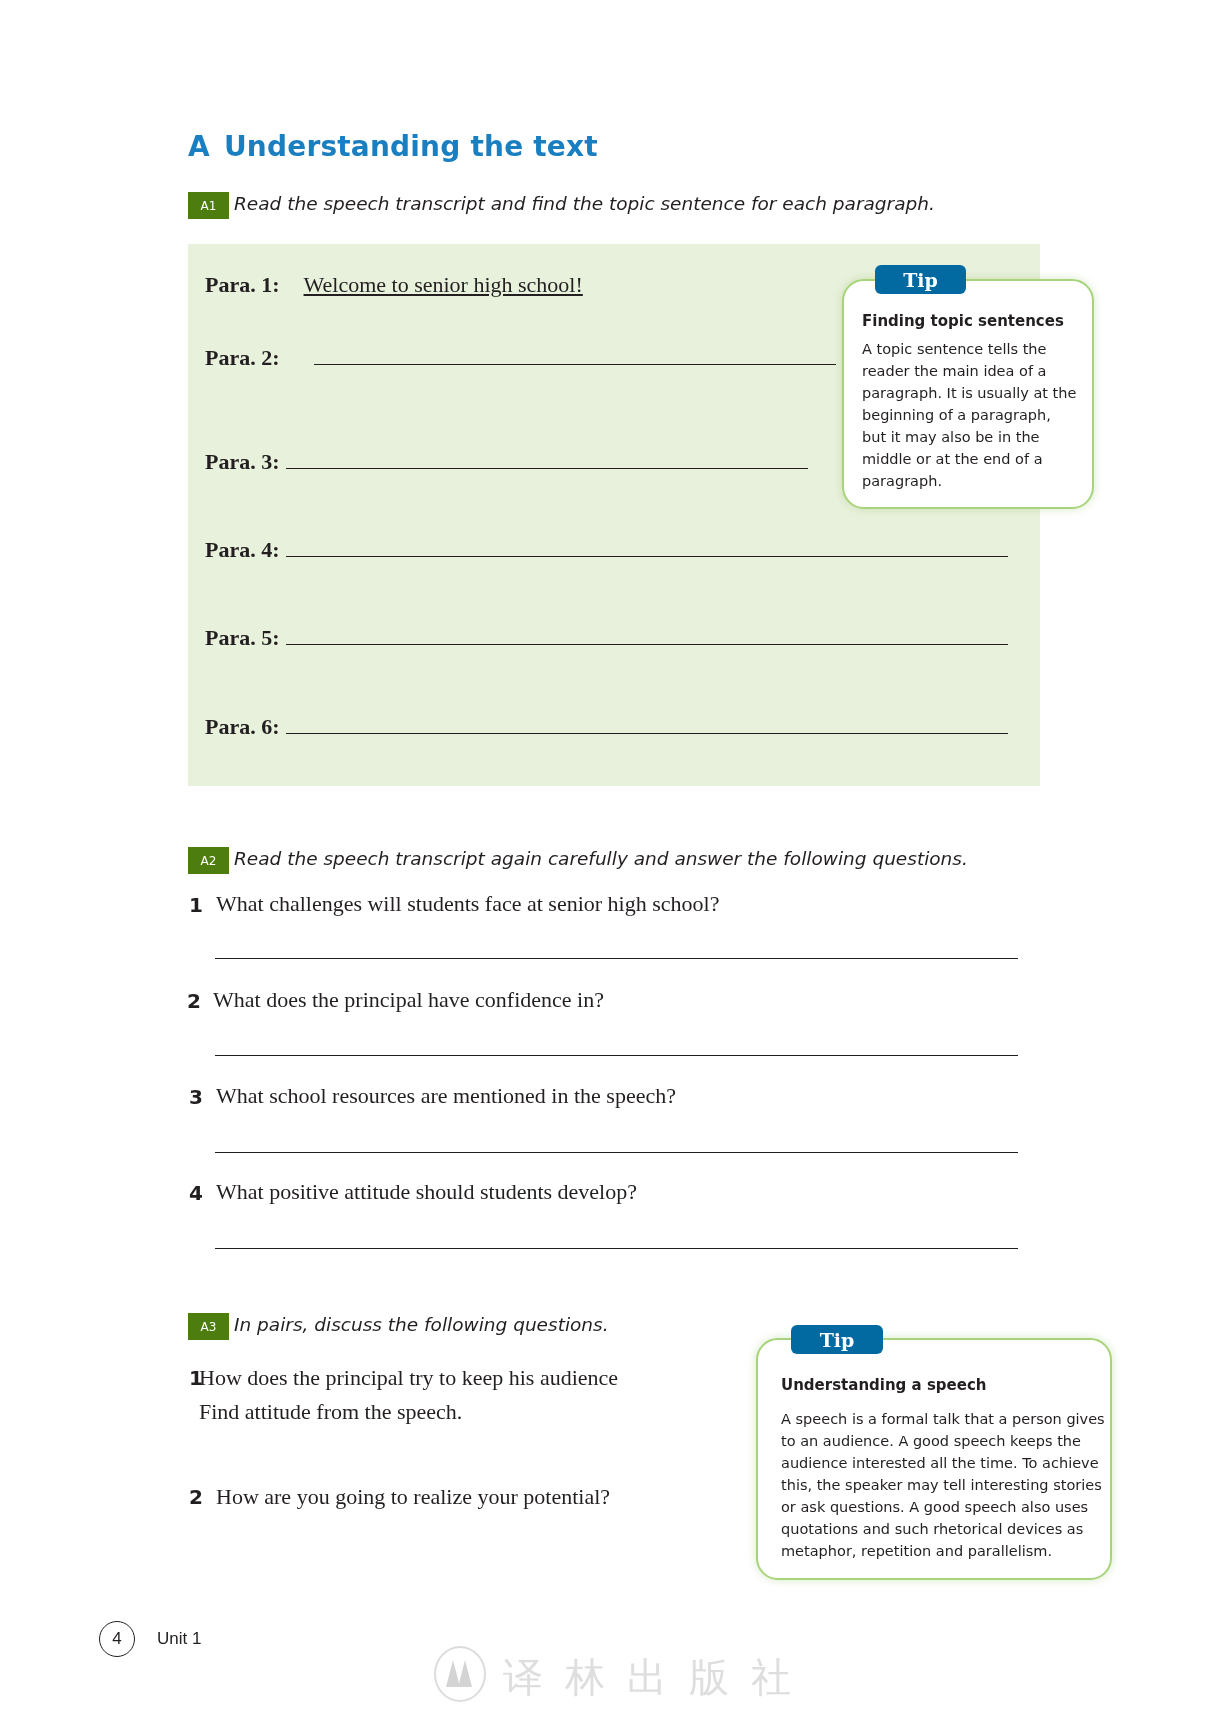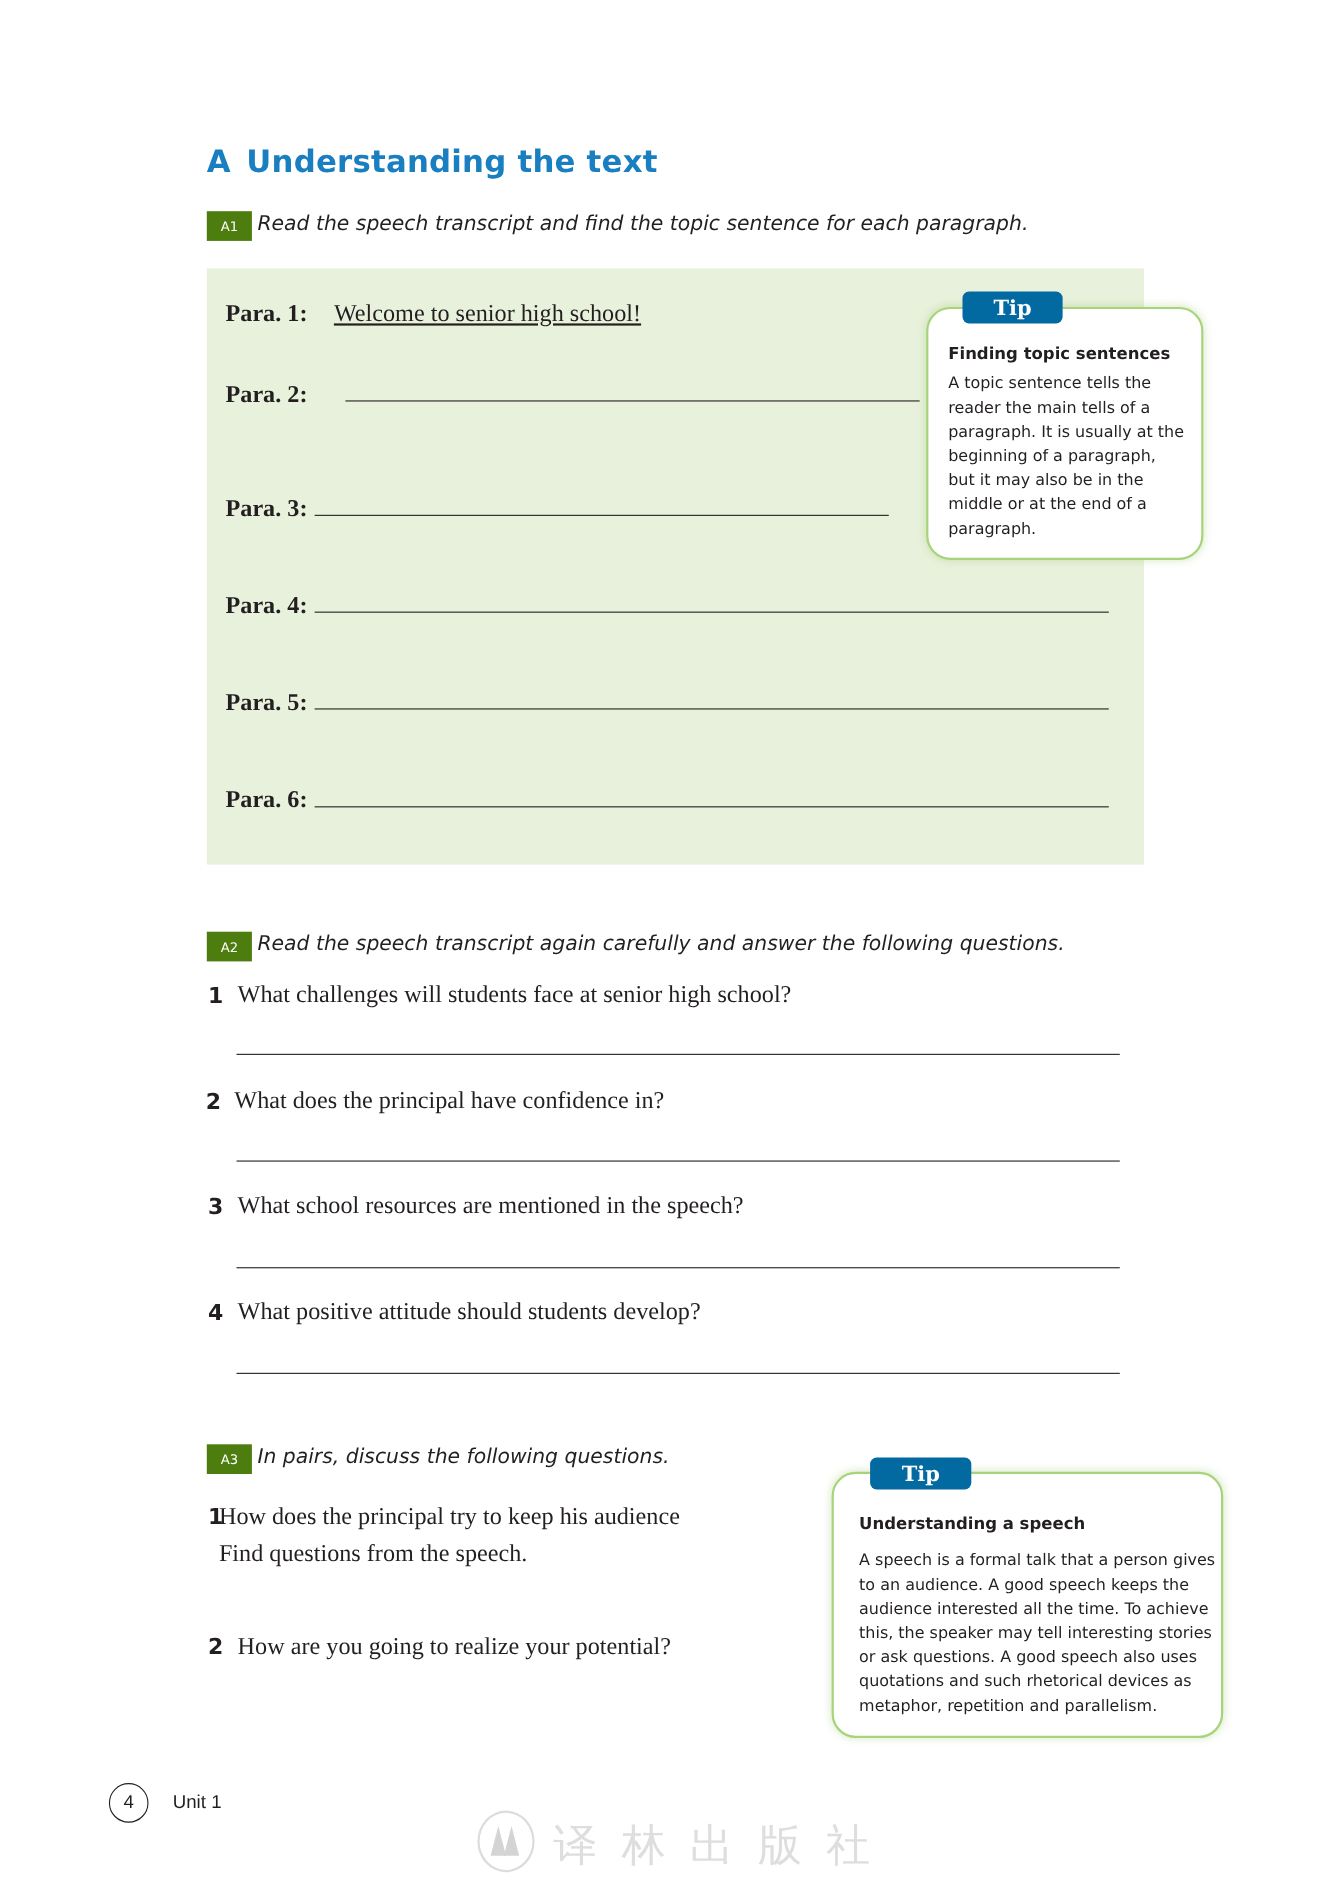--- a/index.html
+++ b/index.html
@@ -64,21 +64,21 @@
 <div class="para-row" style="top:714px;">
   <span class="para-label">Para. 6:</span>
   <span class="blank" style="width:722px;"></span>
 </div>
 
 <div class="abs tip-box" style="left:842px; top:279px; width:248px; height:226px;"></div>
 <div class="abs tip-tab" style="left:875px; top:265px; width:91px; height:29px;">Tip</div>
 <div class="abs tip-title" style="left:862px; top:312px;">Finding topic sentences</div>
 <div class="abs tip-body" style="left:862px; top:338px;">
   <div>A topic sentence tells the</div>
-  <div>reader the main tells of a</div>
+  <div>reader the main idea of a</div>
   <div>paragraph. It is usually at the</div>
   <div>beginning of a paragraph,</div>
   <div>but it may also be in the</div>
   <div>middle or at the end of a</div>
   <div>paragraph.</div>
 </div>
 
 <div class="abs badge" style="left:188px; top:847px;">A2</div>
 <div class="abs instr" style="left:234px; top:848px;font-style:italic;">Read the speech transcript again carefully and answer the following questions.</div>
 
@@ -97,21 +97,21 @@
 <div class="abs q-num" style="left:189px; top:1181px;">4</div>
 <div class="abs q-text" style="left:216px; top:1179px;">What positive attitude should students develop?</div>
 <div class="abs answer-line" style="left:215px; top:1248px; width:803px;"></div>
 
 <div class="abs badge" style="left:188px; top:1313px;">A3</div>
 <div class="abs instr" style="left:234px; top:1314px;">In pairs, discuss the following questions.</div>
 
 <div class="abs q-num" style="left:189px; top:1366px;">1</div>
 <div class="abs disc-text" style="left:199px; top:1361px;">
   <div>How does the principal try to keep his audience</div>
-  <div>Find questions from the speech.</div>
+  <div>Find attitude from the speech.</div>
 </div>
 <div class="abs q-num" style="left:189px; top:1485px;">2</div>
 <div class="abs disc-text" style="left:216px; top:1480px;">
   <div>How are you going to realize your potential?</div>
 </div>
 
 <div class="abs tip-box" style="left:756px; top:1338px; width:352px; height:238px;"></div>
 <div class="abs tip-tab" style="left:791px; top:1325px; width:92px; height:29px;">Tip</div>
 <div class="abs tip-title" style="left:781px; top:1376px;">Understanding a speech</div>
 <div class="abs tip-body" style="left:781px; top:1408px;">

